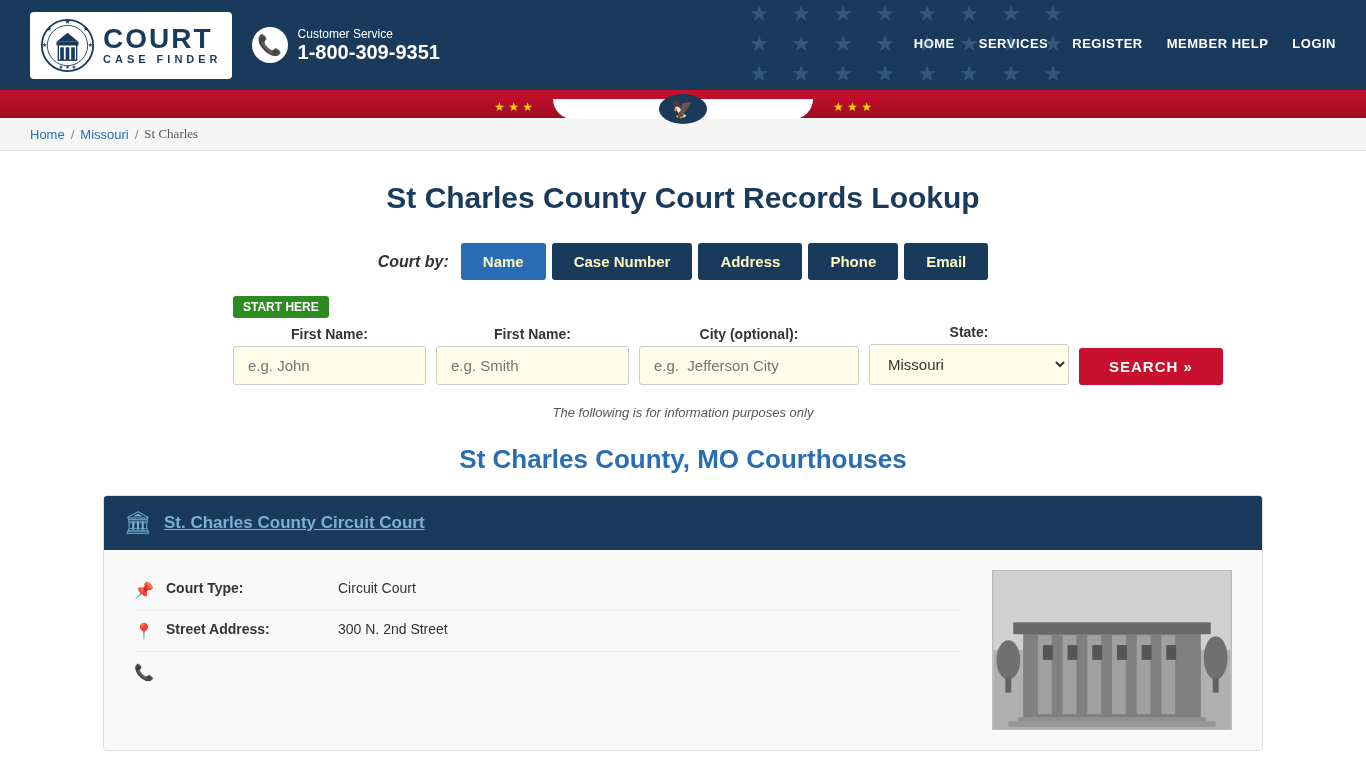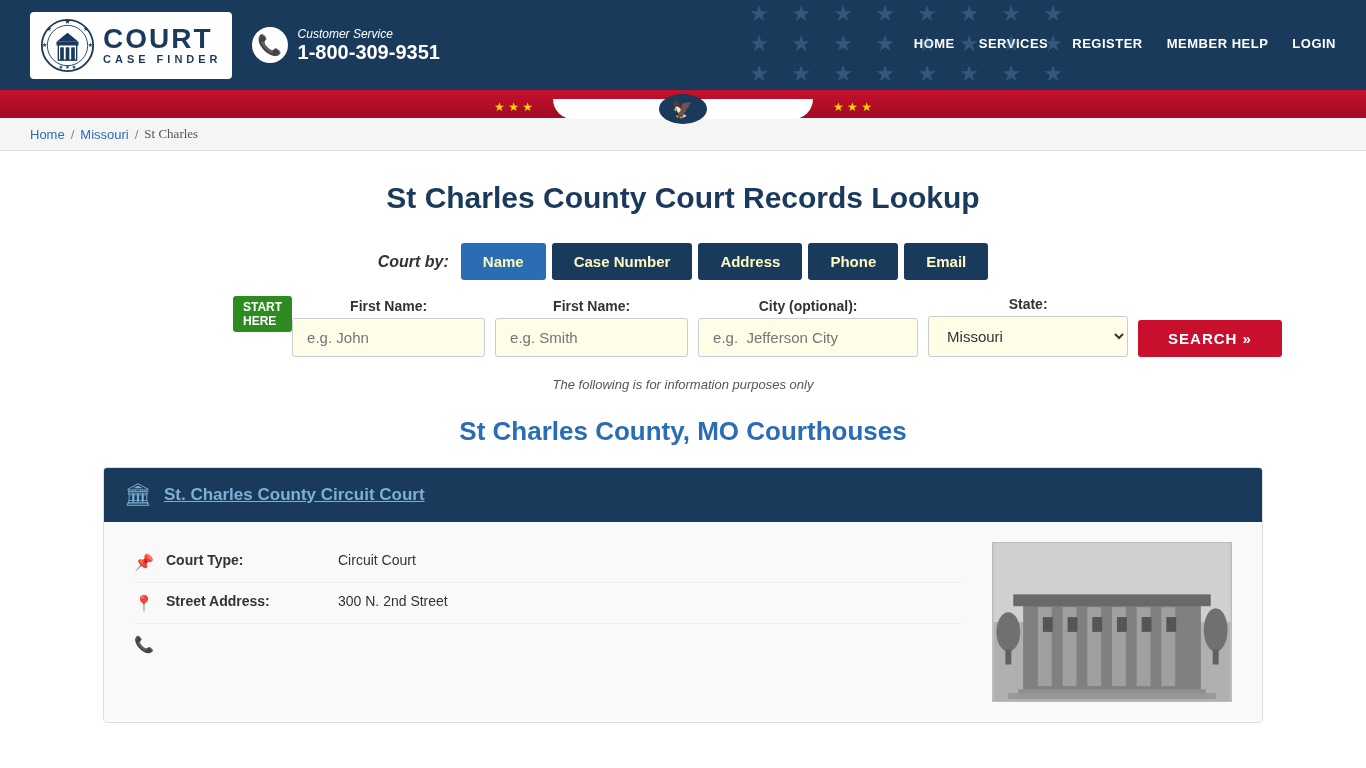--- a/index.html
+++ b/index.html
@@ -60,21 +60,21 @@
       height: 36px;
       background: #fff;
       border-radius: 50%;
       display: flex;
       align-items: center;
       justify-content: center;
       color: #1a3a5c;
       font-size: 20px;
     }
     .cs-text { display: flex; flex-direction: column; }
-    .cs-label { font-size: 12px; font-style: italic; }
+    .cs-label { font-size: 12px; }
     .cs-number { font-size: 20px; font-weight: bold; color: white; }
 
     
     .header-stars {
       position: absolute;
       right: 260px;
       top: 0;
       bottom: 0;
       width: 400px;
       display: flex;
@@ -480,21 +480,21 @@
 
     <div class="search-by-row">
       <span class="search-by-label">Court by:</span>
       <button class="tab-btn tab-active">Name</button>
       <button class="tab-btn tab-inactive">Case Number</button>
       <button class="tab-btn tab-inactive">Address</button>
       <button class="tab-btn tab-inactive">Phone</button>
       <button class="tab-btn tab-inactive">Email</button>
     </div>
 
-    <div style="display:flex; flex-direction:row; align-items:flex-start; max-width:900px; margin:0 auto;">
+    <div style="display:flex; flex-direction:column; align-items:flex-start; max-width:900px; margin:0 auto;">
       <span class="start-here-badge">START HERE</span>
       <div class="form-row">
         <div class="form-group">
           <label class="form-label">First Name:</label>
           <input class="form-input" type="text" placeholder="e.g. John" style="">
         </div>
         <div class="form-group">
           <label class="form-label">First Name:</label>
           <input class="form-input" type="text" placeholder="e.g. Smith" style="">
         </div>

